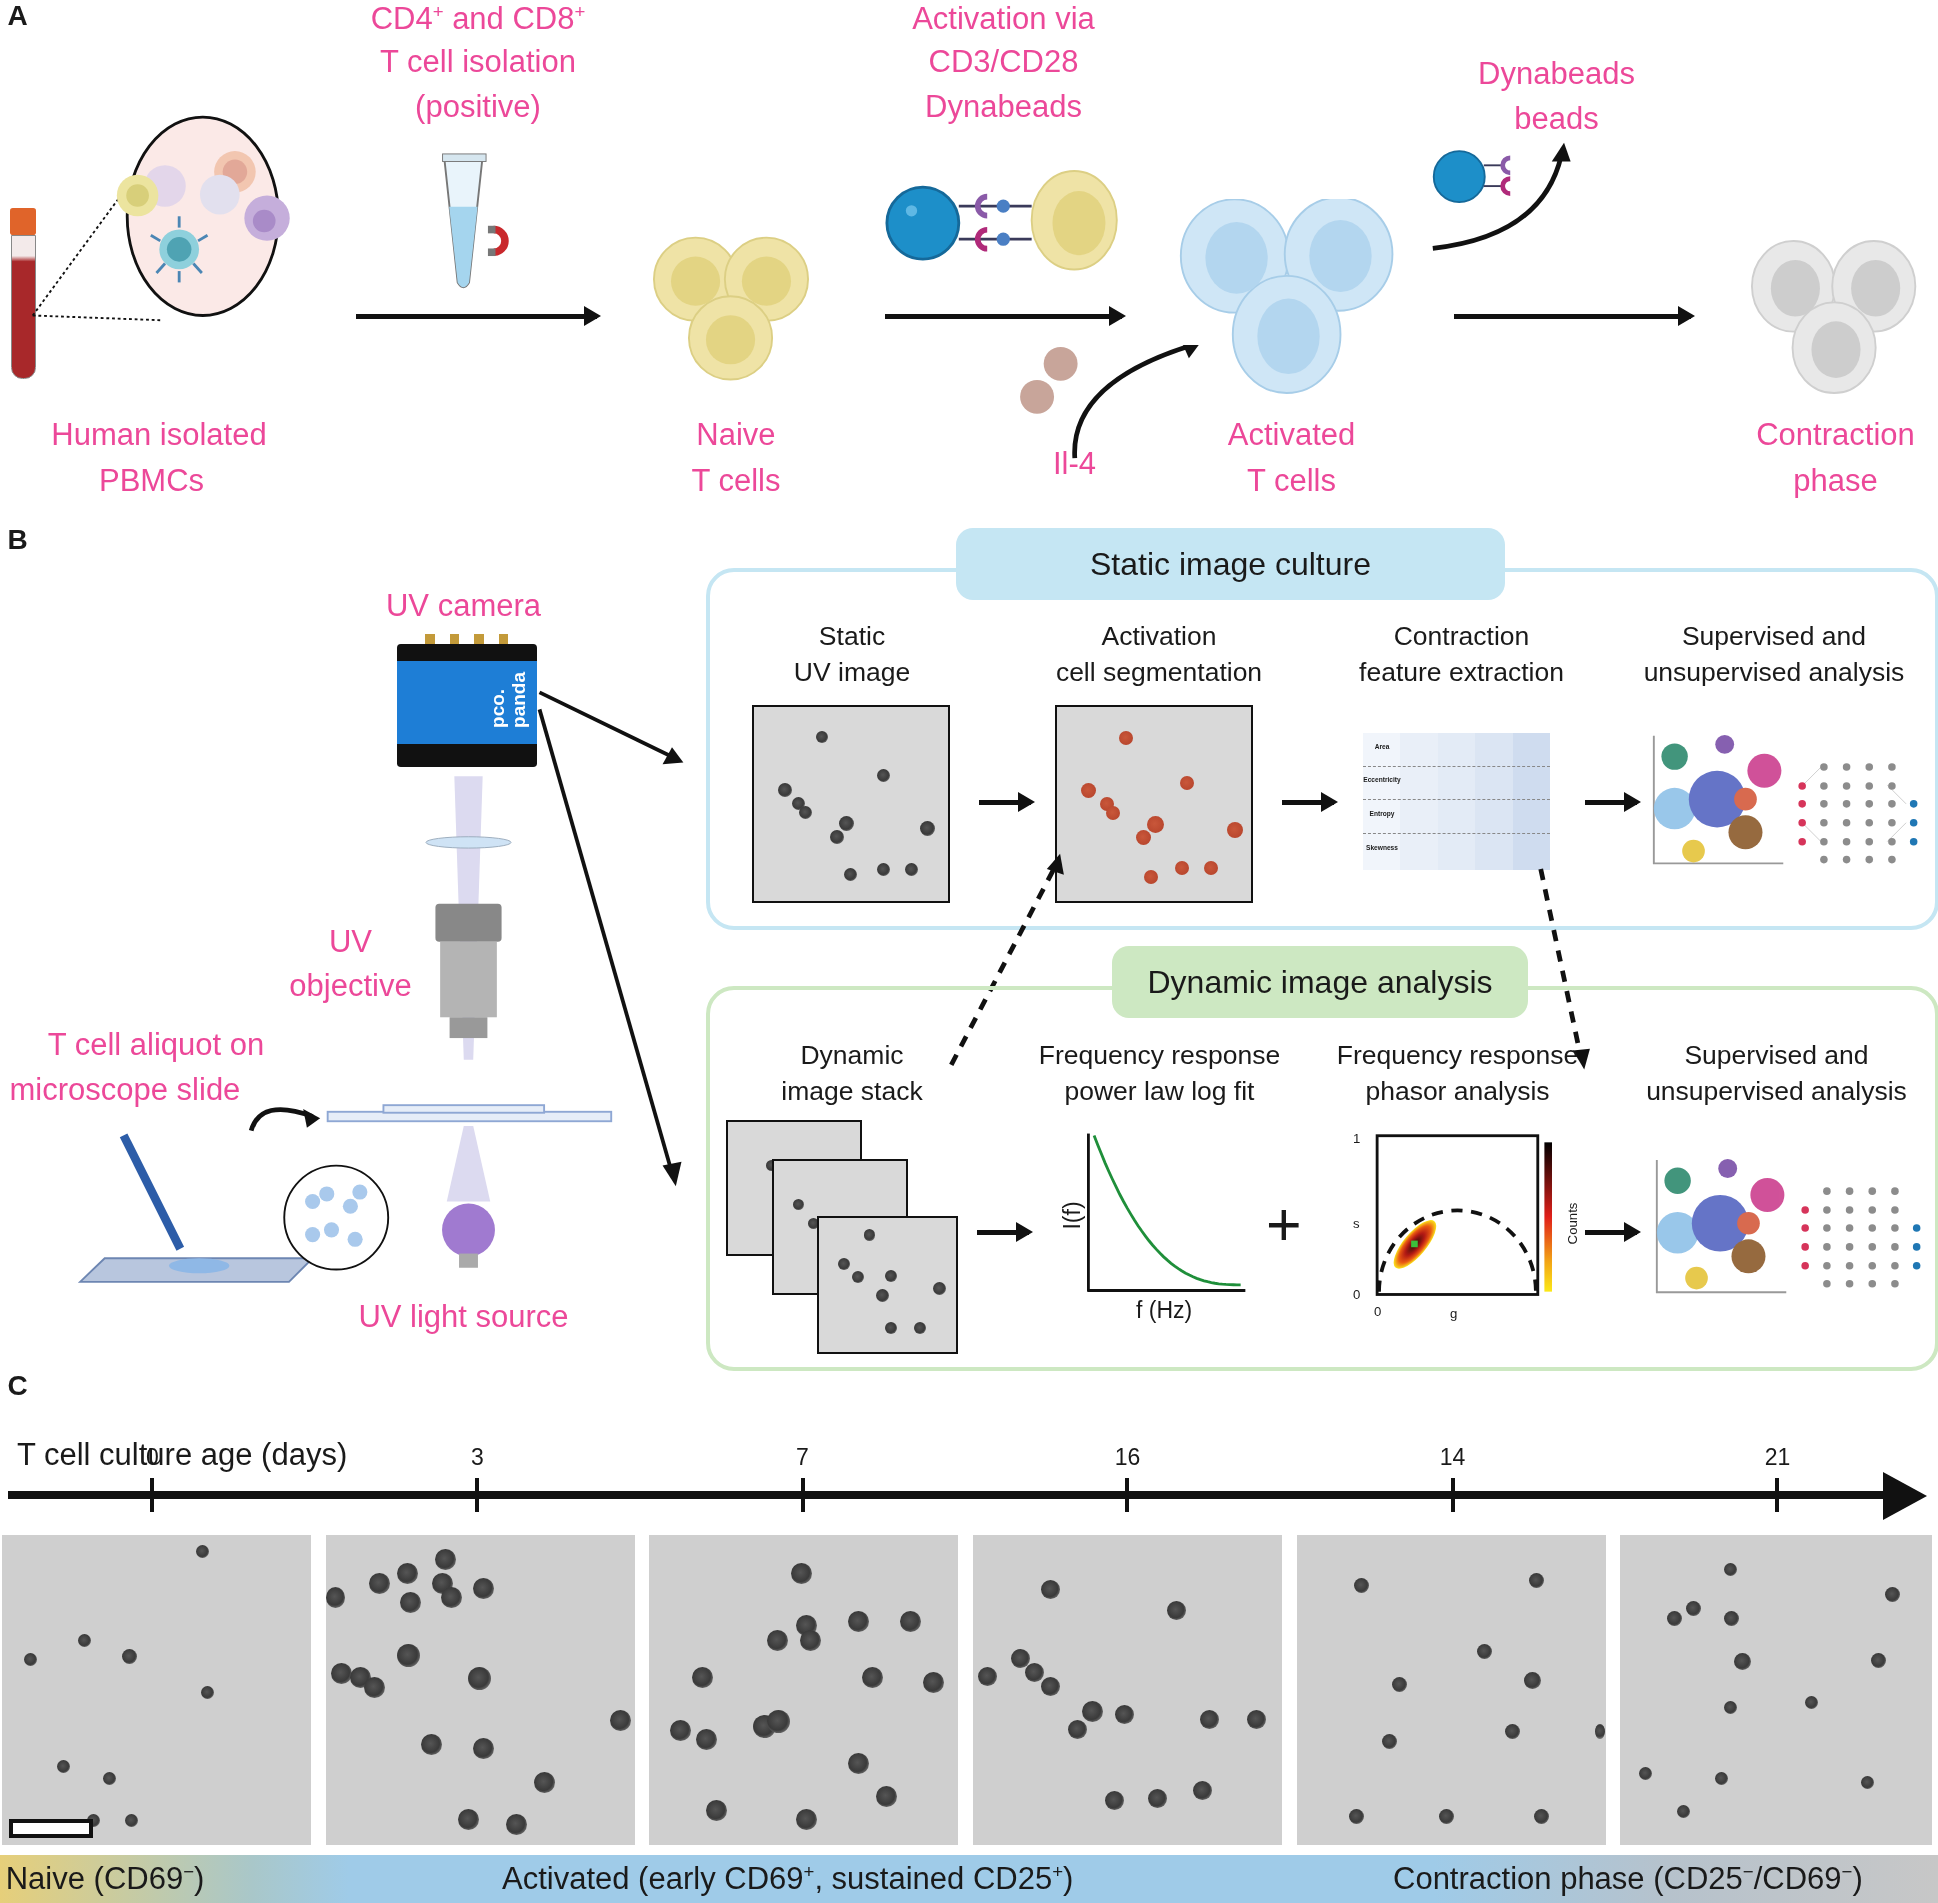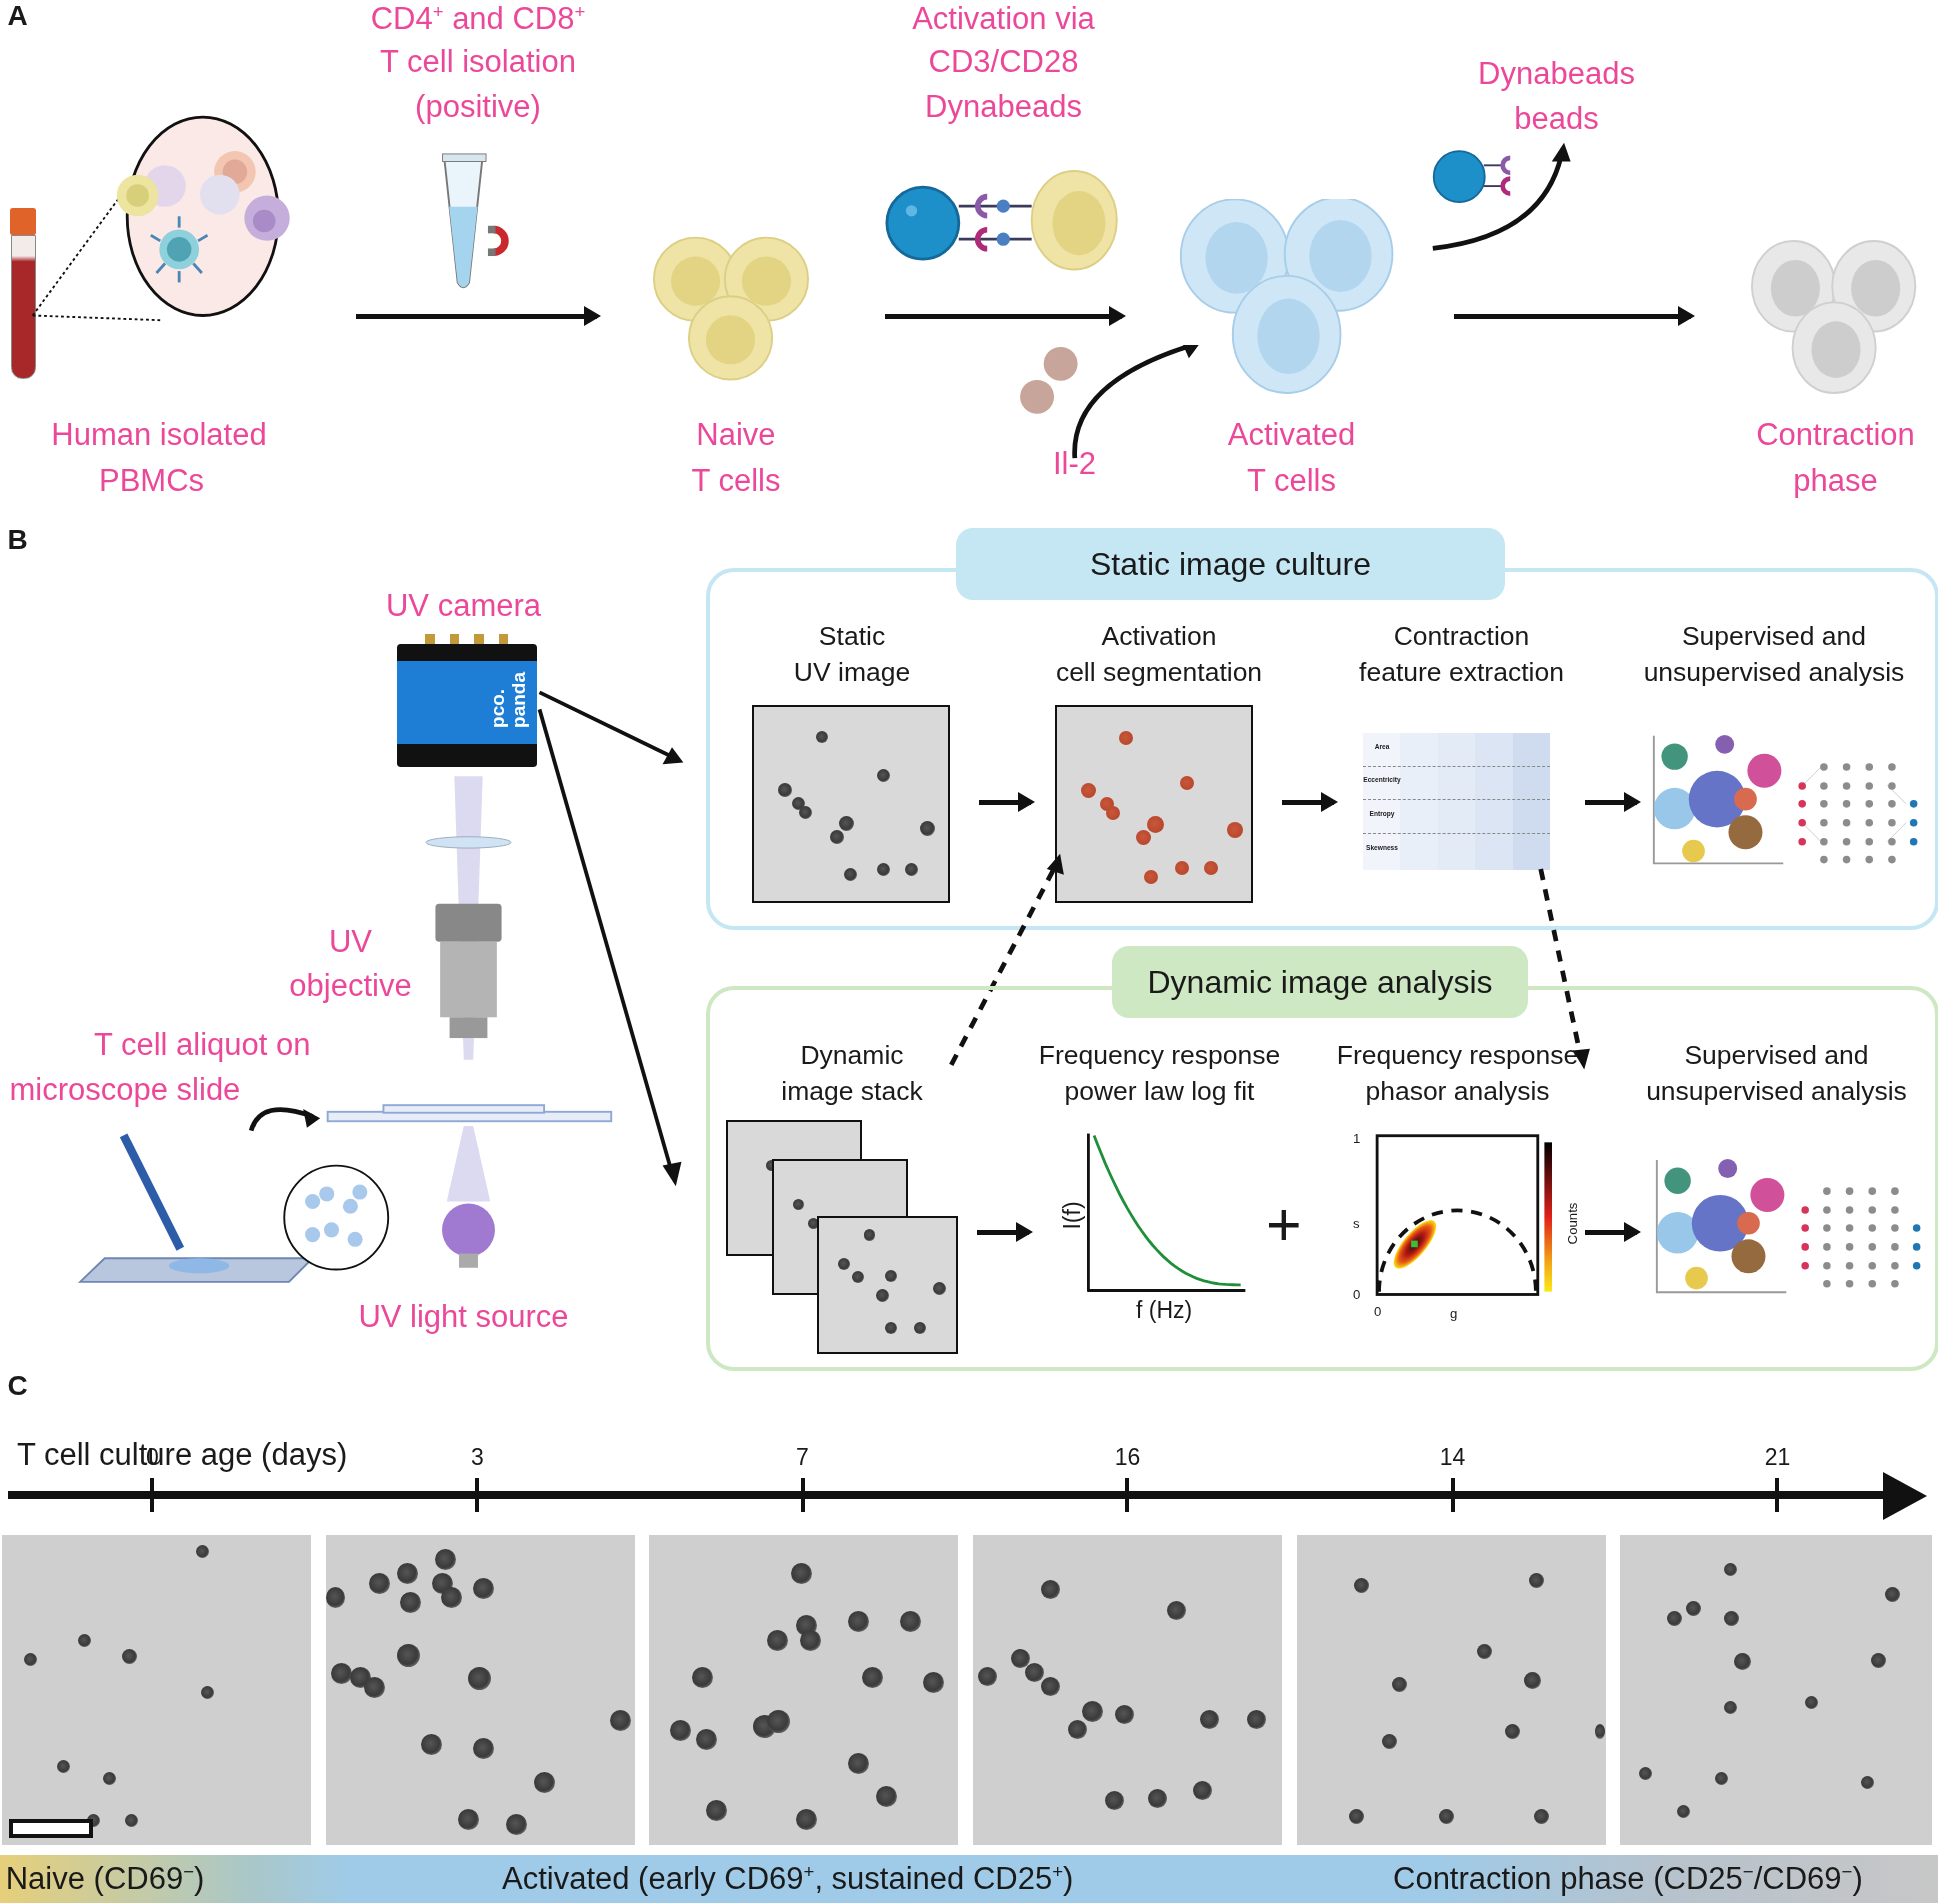--- a/index.html
+++ b/index.html
@@ -102,21 +102,21 @@
   <circle cx="125" cy="40" r="7" fill="#4a7fc4"></circle>
     <circle cx="125" cy="75" r="7" fill="#4a7fc4"></circle>
 </svg>
 <div class="arrow-h" style="left:885px;top:314px;width:237px;"></div>
 <svg class="abs" style="left:1013px;top:345px;" width="199" height="132" viewBox="0 0 210 140">
   <circle cx="50" cy="20" r="18" fill="#c8a59a"></circle>
     <circle cx="25" cy="55" r="18" fill="#c8a59a"></circle>
   <path d="M65 120 Q60 40 190 0" stroke="#111" stroke-width="5" fill="none"></path>
   <polygon points="198,-2 178,-4 186,14" fill="#111"></polygon>
 </svg>
-<div class="lbl" style="left:1027px;top:445px;width:95px;">Il-2</div>
+<div class="lbl" style="left:1027px;top:445px;width:95px;">Il-4</div>
 
 <svg class="abs" style="left:1178px;top:199px;" width="222" height="199" viewBox="0 0 235 210">
   <g fill="#cfe6f6" stroke="#a7cde8" stroke-width="2">
       <ellipse cx="60" cy="60" rx="57" ry="60"></ellipse>
       <ellipse cx="170" cy="58" rx="57" ry="60"></ellipse>
       <ellipse cx="115" cy="143" rx="57" ry="62"></ellipse>
     </g>
   <g fill="#b3d6ef">
       <ellipse cx="62" cy="62" rx="33" ry="38"></ellipse>
       <ellipse cx="172" cy="60" rx="33" ry="38"></ellipse>
@@ -173,21 +173,21 @@
   <rect x="125" y="175" width="60" height="80" fill="#b4b4b4"></rect>
   <rect x="135" y="255" width="40" height="22" fill="#999"></rect>
   <rect x="6" y="355" width="300" height="10" fill="#e6edf8" stroke="#8ea7d4" stroke-width="2"></rect>
   <rect x="65" y="348" width="170" height="8" fill="#e6edf8" stroke="#8ea7d4" stroke-width="2"></rect>
   <polygon points="150,370 160,370 178,450 132,450" fill="#dcdaf0"></polygon>
   <circle cx="155" cy="480" r="28" fill="#a07ad0"></circle>
   <rect x="145" y="505" width="20" height="15" fill="#aaa"></rect>
 </svg>
 <div class="lbl" style="left:256px;top:923px;width:189px;">UV</div>
 <div class="lbl" style="left:256px;top:967px;width:189px;">objective</div>
-<div class="lbl" style="left:0px;top:1026px;width:293px;text-align:right;padding-left:9.5px;margin-left:8px;">T cell aliquot on</div>
+<div class="lbl" style="left:0px;top:1026px;width:293px;text-align:center;padding-left:9.5px;">T cell aliquot on</div>
 <div class="lbl" style="left:0px;top:1071px;width:293px;text-align:left;padding-left:9.5px;">microscope slide</div>
 <svg class="abs" style="left:76px;top:1107px;" width="322" height="189" viewBox="0 0 340 200">
   <path d="M185 25 Q195 -10 250 10" stroke="#111" stroke-width="5" fill="none"></path>
   <polygon points="258,12 240,2 244,22" fill="#111"></polygon>
   <polygon points="4,185 30,160 250,160 225,185" fill="#b8c6de" stroke="#6d86b2" stroke-width="2"></polygon>
   <ellipse cx="130" cy="168" rx="32" ry="8" fill="#8fb8e6"></ellipse>
   <line x1="50" y1="30" x2="110" y2="150" stroke="#2d5da8" stroke-width="9"></line>
   <circle cx="275" cy="117" r="55" fill="#fff" stroke="#111" stroke-width="2"></circle>
   <g fill="#a9c9ec">
       <circle cx="250" cy="100" r="8"></circle>

